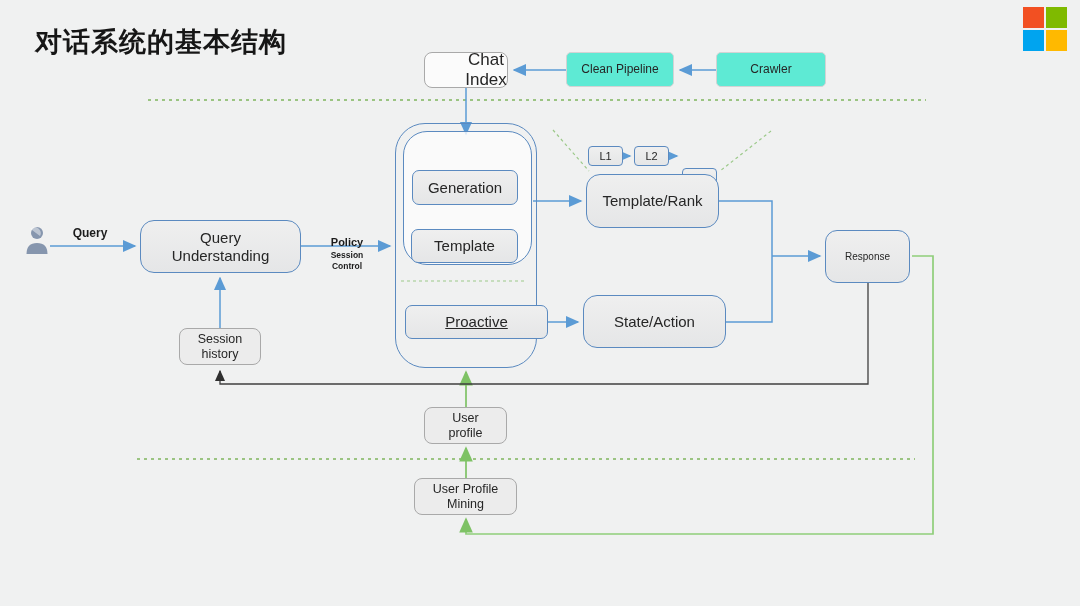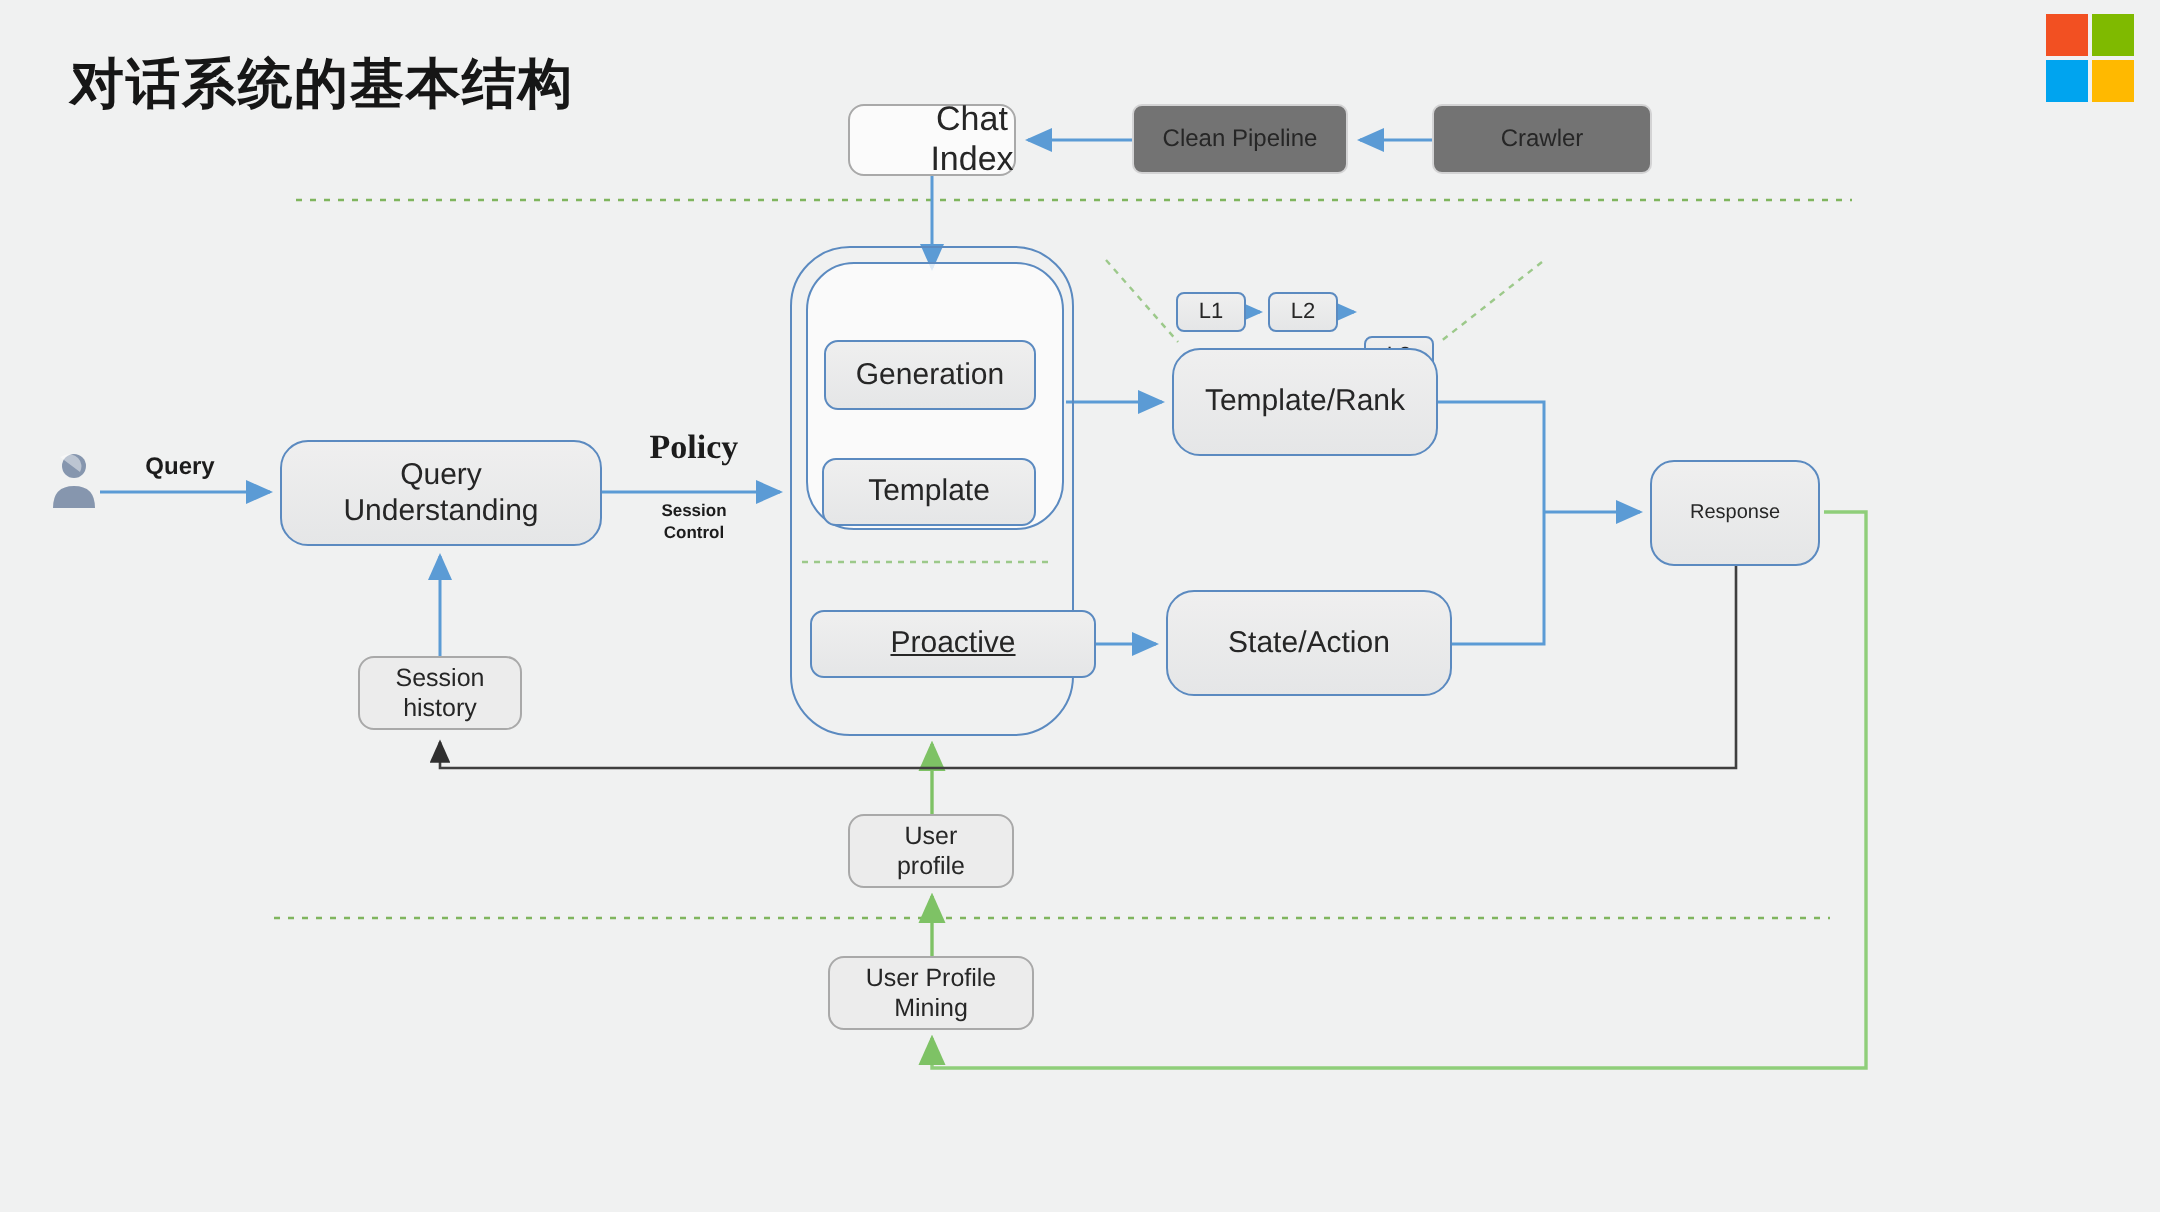--- a/index.html
+++ b/index.html
@@ -5,21 +5,21 @@
   html,body{margin:0;padding:0;}
   body{font-family:"Liberation Sans",sans-serif;}
   #slide{position:relative;width:1080px;height:606px;background:#f0f1f1;overflow:hidden;}
   #title{position:absolute;left:35px;top:24px;font-size:27px;font-weight:600;color:#161616;letter-spacing:1px;}
   .logo-sq{position:absolute;width:21px;height:21px;}
   svg.wires{position:absolute;left:0;top:0;width:1080px;height:606px;pointer-events:none;}
   .node{position:absolute;display:flex;align-items:center;justify-content:center;text-align:center;
         white-space:pre-line;color:#262626;box-sizing:border-box;line-height:1.18;}
   .blue-node{background:linear-gradient(#efefef,#e5e6e7);border:1.4px solid #5b8ac0;}
   .gray-node{background:#ececec;border:1.1px solid #a9a9a9;}
-  .flat-node{background:#737373;border:1px solid #d3d3d4;}
+  .flat-node{background:#5eead4;border:1px solid #d3d3d4;}
   .lbl{position:absolute;color:#1c1c1c;font-weight:700;text-align:center;white-space:pre-line;}
   .container-box{position:absolute;box-sizing:border-box;border:1.4px solid #5b8ac0;}
 </style>
 </head>
 <body>
 
 <div id="slide">
 
   <div id="title">对话系统的基本结构</div>
 
@@ -93,21 +93,21 @@
 Understanding</div>
   <div class="node gray-node" style="left:179px;top:328px;width:82px;height:37px;border-radius:8px;font-size:12.5px;">Session
 history</div>
 
   <div class="node gray-node" style="left:424px;top:407px;width:83px;height:37px;border-radius:8px;font-size:12.5px;">User
 profile</div>
   <div class="node gray-node" style="left:414px;top:478px;width:103px;height:37px;border-radius:8px;font-size:12.5px;">User Profile
 Mining</div>
 
   <div class="lbl" style="left:64px;top:226px;width:52px;font-size:12px;">Query</div>
-  <div class="lbl" style="left:320px;top:214px;width:54px;font-size:17px;font-family:Liberation Serif, serif;">Policy</div>
+  <div class="lbl" style="left:320px;top:236px;width:54px;font-size:11px;">Policy</div>
   <div class="lbl" style="left:322px;top:250px;width:50px;font-size:8.5px;line-height:1.35;">Session
 Control</div>
 
   <svg style="position:absolute;left:24px;top:226px;" width="26" height="28" viewBox="0 0 26 28">
     <circle cx="13" cy="7" r="6" fill="#8696ae"></circle>
     <path d="M6,2.5 L16,10 A6,6 0 0 0 8,1.8 Z" fill="#ffffff" opacity="0.45"></path>
     <path d="M2.5,28 q0,-11 10.5,-11 q10.5,0 10.5,11 Z" fill="#8696ae"></path>
   </svg>
 
 </div>

